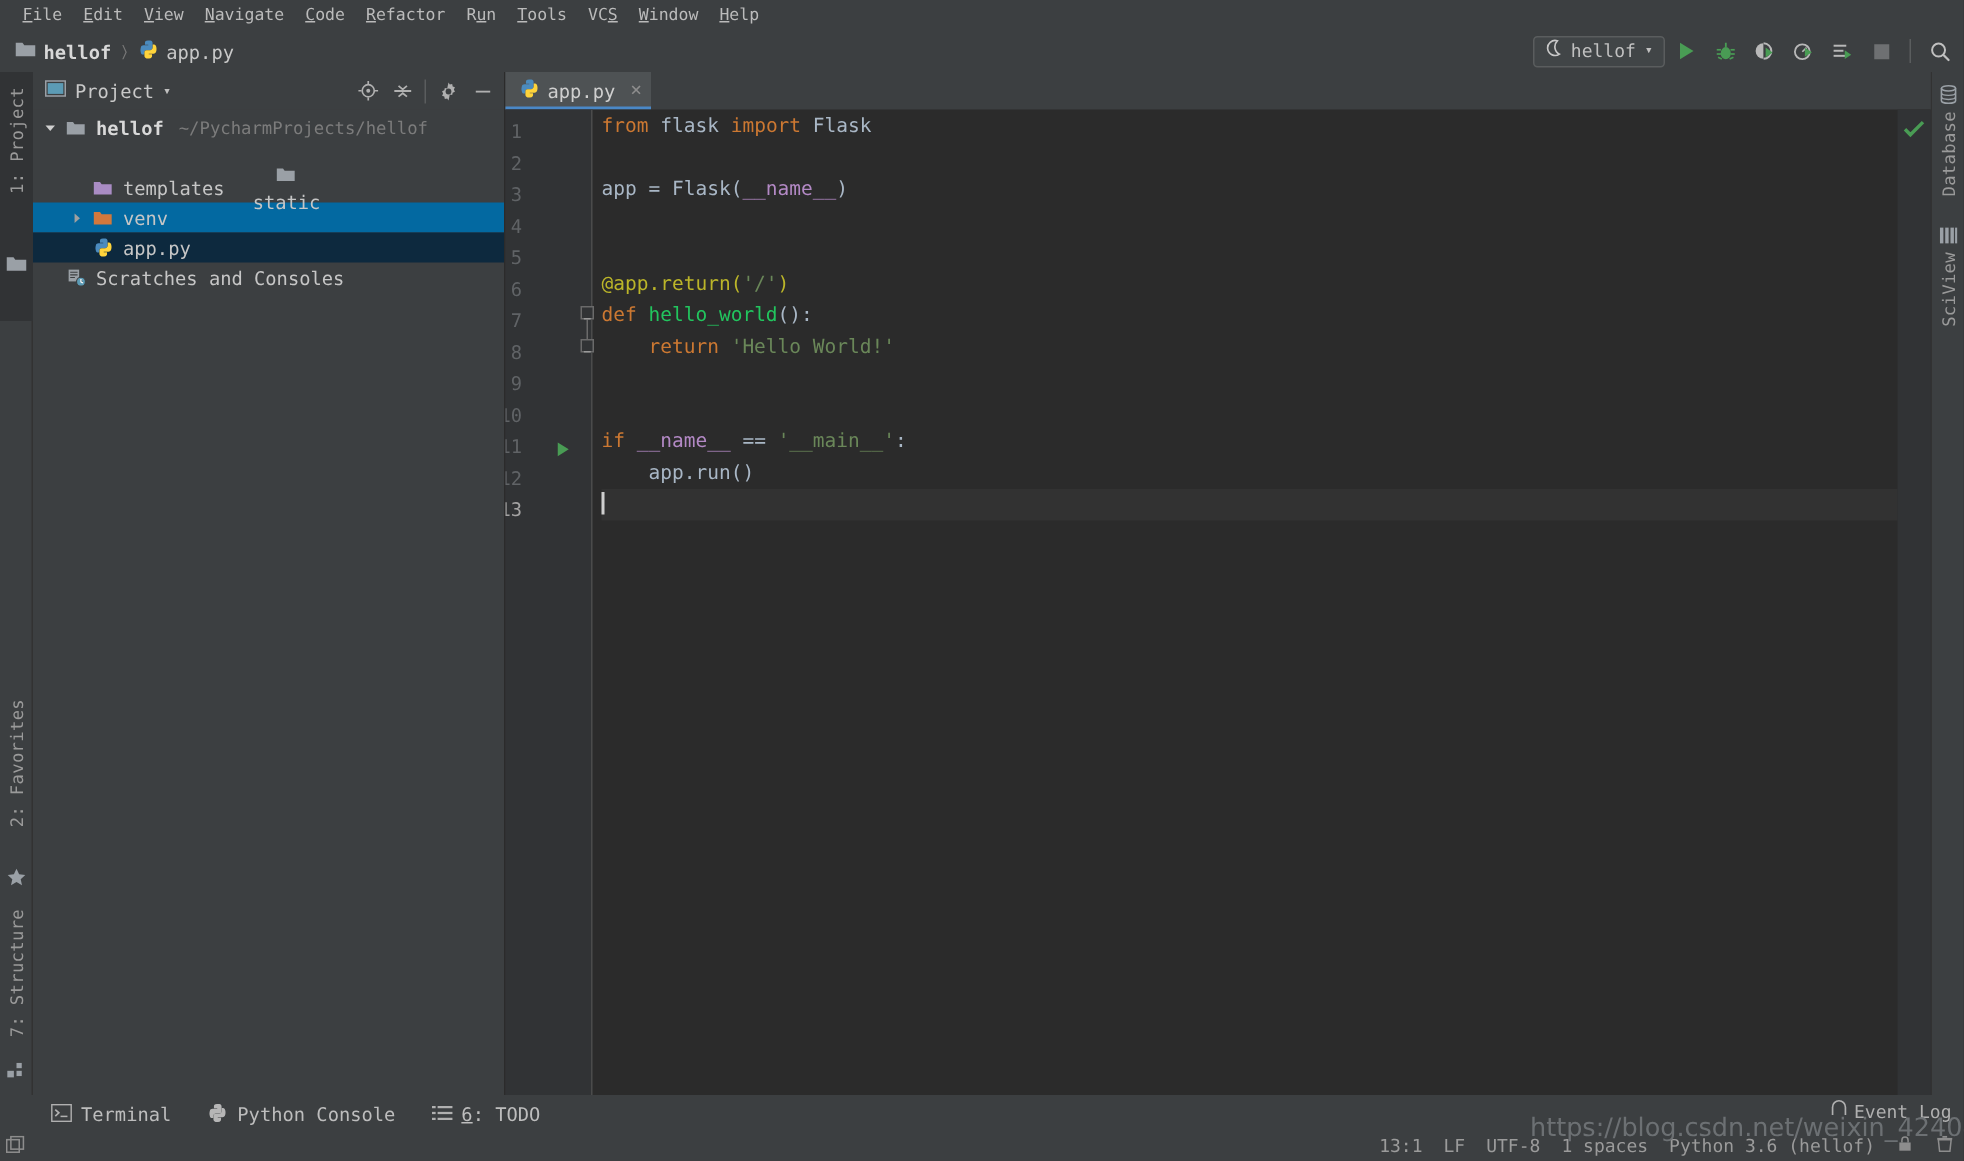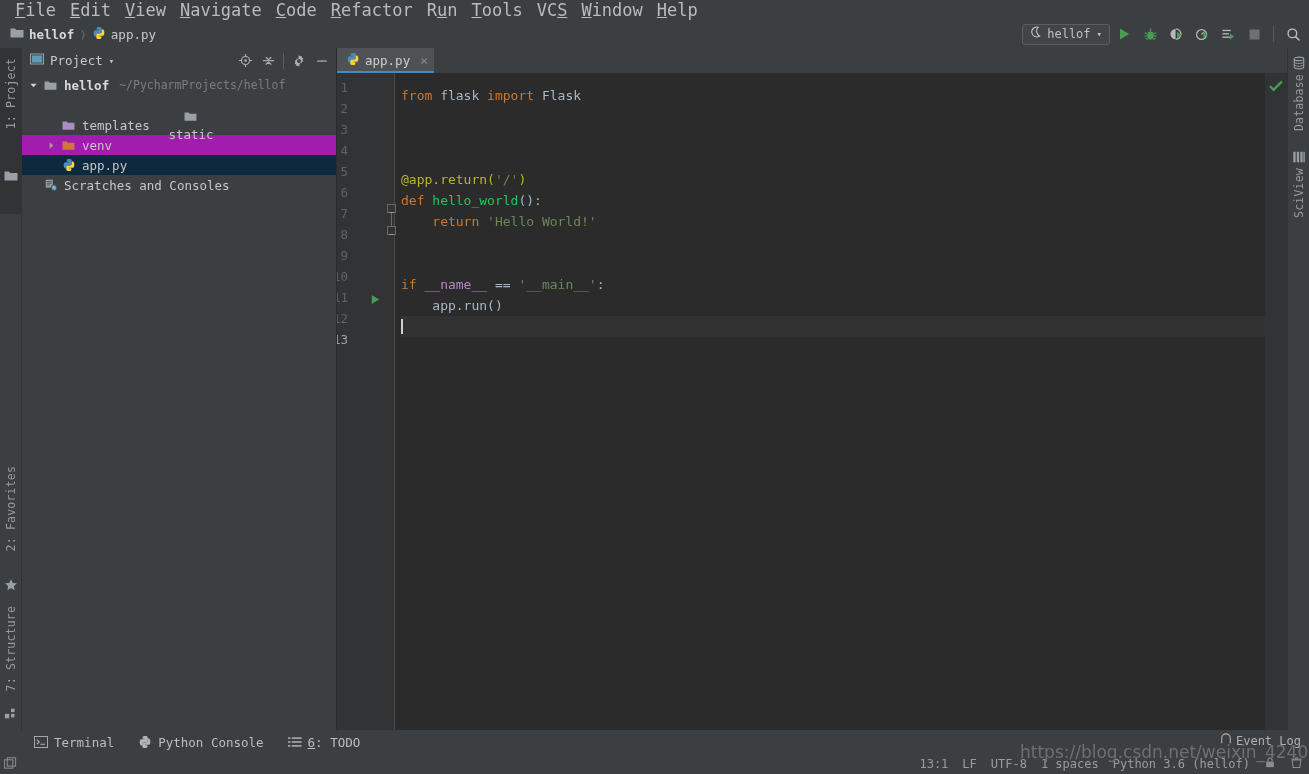--- a/index.html
+++ b/index.html
@@ -11,21 +11,21 @@
     -webkit-font-smoothing:antialiased;
   }
   #app{ position:relative; width:1309px; height:774px; }
 
   
   #menubar{
     position:absolute; left:0; top:0; width:1309px; height:20px;
     background:#3c3f41; display:flex; align-items:center; padding-left:8px;
   }
   .menu-item{
-    padding:0 7px; height:20px; line-height:20px; color:#bbbbbb; font-size:17px;
+    padding:0 7px; height:20px; line-height:20px; color:#bbbbbb; font-size:11px;
     font-family:"DejaVu Sans Mono","Liberation Mono",monospace; cursor:default;
   }
   .menu-item .mn{ text-decoration:underline; }
 
   
   #toolbar{
     position:absolute; left:0; top:20px; width:1309px; height:28px;
     background:#3c3f41; display:flex; align-items:center;
   }
   #breadcrumb{ display:flex; align-items:center; padding-left:10px; gap:5px; }
@@ -81,21 +81,21 @@
   .ptool{ width:20px; height:20px; display:flex; align-items:center; justify-content:center; }
   #tree{
     position:absolute; left:0; top:25px; width:314px; height:657px;
     background:#3c3f41; padding-top:2px;
   }
   .trow{
     height:20px; display:flex; align-items:center; gap:5px; padding-left:6px;
     white-space:nowrap; font-size:12.5px; color:#c6c6c6;
   }
   .trow.sel{ background:#0d293e; }
-  .trow.hl{ background:#a21caf; }
+  .trow.hl{ background:#0369a1; }
   .tw{ width:11px; height:11px; flex:0 0 11px; display:flex; align-items:center; justify-content:center; }
   .tlabel{ font-size:12.5px; }
   .tlabel.bold{ font-weight:bold; color:#d9d9d9; }
   .tpath{ color:#7c7c7c; font-size:11.5px; margin-left:5px; }
 
   
   #splitter{ position:absolute; left:336px; top:48px; width:1px; height:682px; background:#2b2b2b; }
 
   
   #editorwrap{
@@ -490,22 +490,23 @@
               <rect x="1.2" y="3" width="4.6" height="1" fill="#9a9a9a"></rect>
             </svg></div>
           <div class="foldmark" style="top: 153px;"><svg width="7" height="7" viewBox="0 0 7 7">
               <rect x="1.2" y="3" width="4.6" height="1" fill="#9a9a9a"></rect>
             </svg></div>
           <div style="position: absolute; left: 33px; top: 221px;"><svg width="11" height="11" viewBox="0 0 12 12">
               <path d="M2 1l8 5-8 5z" fill="#499c54"></path>
             </svg></div>
         </div>
       <div id="code">
-          <div class="cline" style="margin-top: 12px;"><span class="kw">from </span><span class="id">flask </span><span class="kw">import </span><span class="id">Flask</span></div>
+          <div class="cline" style="margin-top: 1px;"><span class="kw">from </span><span class="id">flask </span><span class="kw">import </span><span class="id">Flask</span></div>
           <div class="cline" style="margin-top: 0px;">&nbsp;</div>
+          <div class="cline" style="margin-top: 0px;"><span class="id">app = Flask(</span><span class="dunder">__name__</span><span class="id">)</span></div>
           <div class="cline" style="margin-top: 0px;">&nbsp;</div>
           <div class="cline" style="margin-top: 0px;">&nbsp;</div>
           <div class="cline" style="margin-top: 0px;"><span class="dec">@app.return(</span><span class="st">'/'</span><span class="dec">)</span></div>
           <div class="cline" style="margin-top: 0px;"><span class="kw">def </span><span class="fn">hello_world</span><span class="id">():</span></div>
           <div class="cline" style="margin-top: 0px;"><span class="kw">    return </span><span class="st">'Hello World!'</span></div>
           <div class="cline" style="margin-top: 0px;">&nbsp;</div>
           <div class="cline" style="margin-top: 0px;">&nbsp;</div>
           <div class="cline" style="margin-top: 0px;"><span class="kw">if </span><span class="dunder">__name__</span><span class="id"> == </span><span class="st">'__main__'</span><span class="id">:</span></div>
           <div class="cline" style="margin-top: 0px;"><span class="id">    app.run()</span></div>
           <div class="cline curline" style="margin-top: 0px;"><span class="caret"></span>&nbsp;</div>

